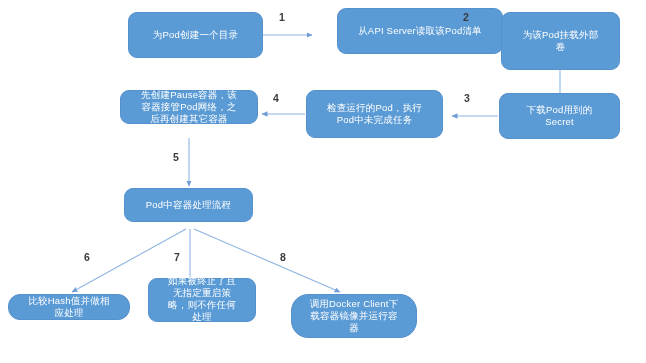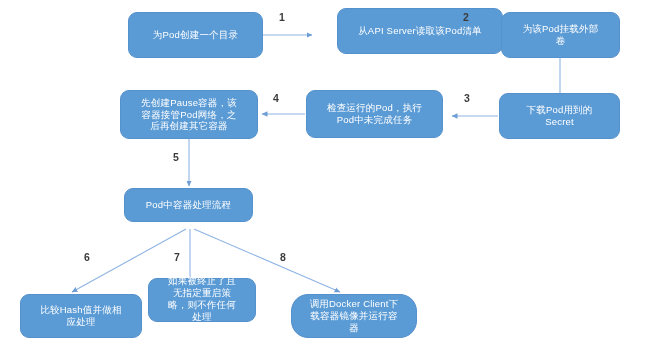--- a/index.html
+++ b/index.html
@@ -104,41 +104,41 @@
   </svg>
 
   <div class="node" style="left:128px; top:12px; width:135px; height:46px;">
     <span class="node-label">为Pod创建一个目录</span>
   </div>
 
   <div class="node" style="left:313px; top:8px; width:166px; height:46px;margin-left:24px;">
     <span class="node-label">从API Server读取该Pod清单</span>
   </div>
 
-  <div class="node" style="left:501px; top:12px; width:119px; height:46px;">
+  <div class="node" style="left:501px; top:12px; width:119px; height:58px;">
     <span class="node-label">为该Pod挂载外部卷</span>
   </div>
 
   <div class="node" style="left:306px; top:90px; width:137px; height:48px;">
     <span class="node-label">检查运行的Pod，执行Pod中未完成任务</span>
   </div>
 
   <div class="node" style="left:499px; top:93px; width:121px; height:46px;">
     <span class="node-label">下载Pod用到的Secret</span>
   </div>
 
-  <div class="node" style="left:120px; top:90px; width:138px; height:49px;">
+  <div class="node" style="left:120px; top:90px; width:138px; height:34px;">
     <span class="node-label">先创建Pause容器，该容器接管Pod网络，之后再创建其它容器</span>
   </div>
 
   <div class="node" style="left:124px; top:188px; width:129px; height:34px;">
     <span class="node-label">Pod中容器处理流程</span>
   </div>
 
-  <div class="node" style="left:20px; top:294px; width:122px; height:44px;">
+  <div class="node" style="left:8px; top:294px; width:122px; height:26px;border-radius:12px;">
     <span class="node-label">比较Hash值并做相应处理</span>
   </div>
 
   <div class="node" style="left:148px; top:278px; width:108px; height:44px;font-family:Liberation Mono, monospace;">
     <span class="node-label">如果被终止了且无指定重启策略，则不作任何处理</span>
   </div>
 
   <div class="node" style="left:291px; top:294px; width:126px; height:44px;border-radius:17px;">
     <span class="node-label">调用Docker Client下载容器镜像并运行容器</span>
   </div>

